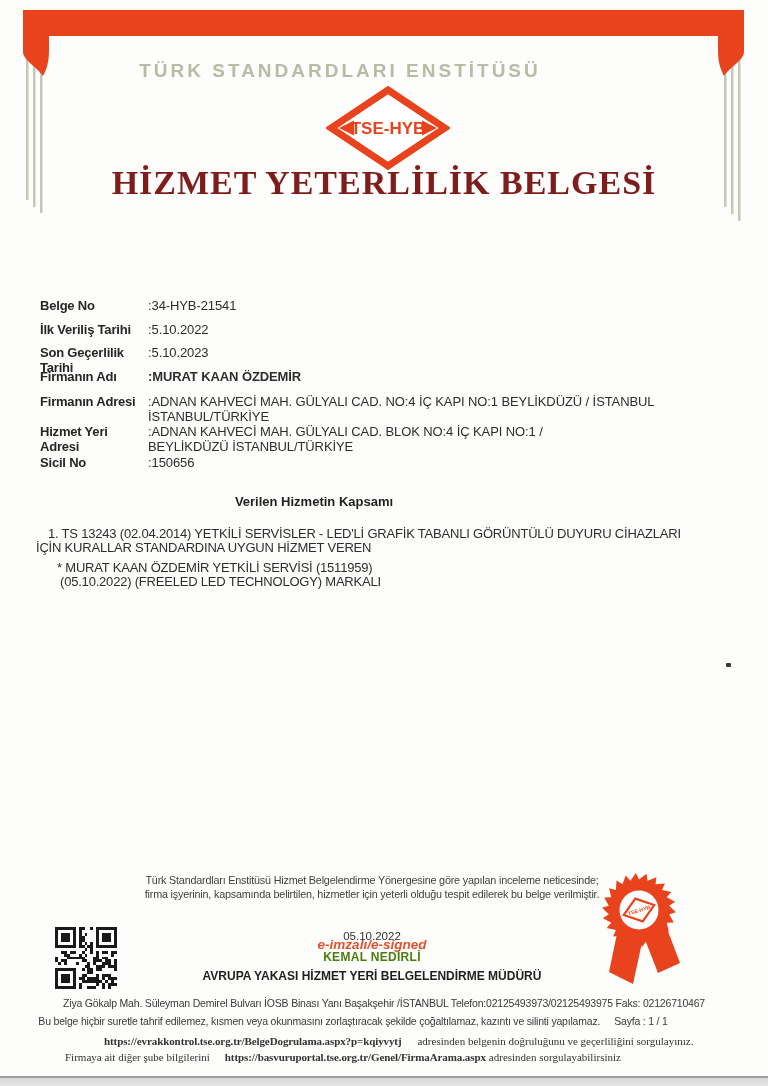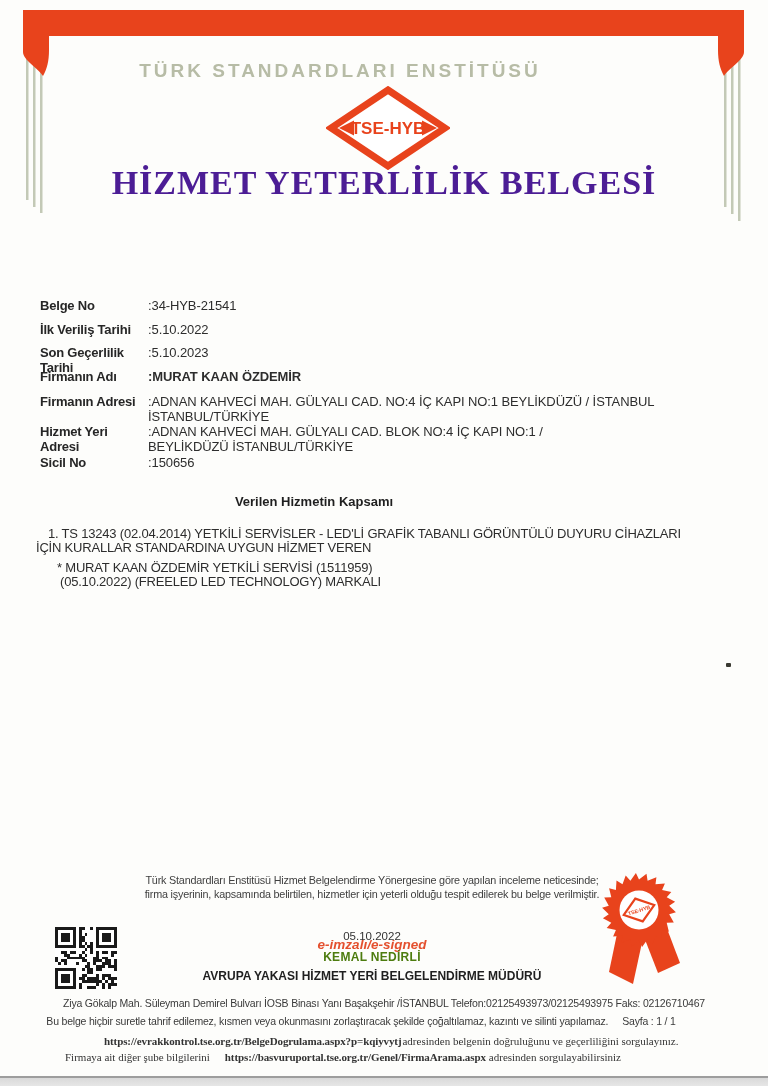--- a/index.html
+++ b/index.html
@@ -13,21 +13,21 @@
 
   
   .org-name{
     position:absolute;top:60px;left:0;width:680px;text-align:center;
     font-size:19px;font-weight:bold;letter-spacing:3px;color:#b7bca6;
   }
   .logo-svg{position:absolute;left:326px;top:86px;}
   .doc-title{
     position:absolute;top:164px;left:0;width:768px;text-align:center;
     font-family:"Liberation Serif",serif;font-weight:bold;
-    font-size:34px;letter-spacing:1px;color:#4c1d95;
+    font-size:34px;letter-spacing:1px;color:#7f1d1d;
   }
 
   
   .frow{position:absolute;left:40px;display:flex;align-items:flex-start;font-size:13px;line-height:14.5px;}
   .flabel{width:108px;flex:none;font-weight:bold;letter-spacing:-0.2px;color:#262626;}
   .fvalue{white-space:pre-line;letter-spacing:-0.1px;max-width:580px;}
   .fvalue.bold{font-weight:bold;}
   #row-belge-no{top:299px}
   #row-ilk-verilis{top:323px}
   #row-son-gecerlilik{top:346px}
@@ -55,28 +55,28 @@
   .sig-name{top:950px;font-size:12px;font-weight:bold;color:#4d7c0f;letter-spacing:0.3px;}
   .sig-role{top:969px;font-size:12px;font-weight:bold;color:#1f1f1f;}
 
   
   .qr-svg{position:absolute;left:55px;top:927px;}
   .seal-svg{position:absolute;left:598px;top:869px;}
 
   
   .f-addr{position:absolute;top:997px;left:0;width:768px;text-align:center;
     font-size:10.5px;letter-spacing:-0.2px;color:#3a3a3a;}
-  .f-notice{position:absolute;top:1015px;left:16px;width:690px;text-align:center;
+  .f-notice{position:absolute;top:1015px;left:8px;width:690px;text-align:center;
     font-size:10.5px;letter-spacing:-0.2px;color:#3a3a3a;}
   .f-notice .page-label{margin-left:14px;}
   .f-serif{position:absolute;font-family:"Liberation Serif",serif;font-size:11px;color:#333;white-space:nowrap;}
   #f-verify{top:1035px;left:88px;}
   #f-branch{top:1051px;left:65px;}
   .f-serif b{letter-spacing:-0.1px;}
-  #f-verify b{margin-right:1px;padding-left:16px;}
+  #f-verify b{margin-right:16px;padding-left:16px;}
   #f-branch b{margin:0 3px;padding-left:12px;}
 
   .bottom-band{position:absolute;top:1076px;left:0;width:768px;height:10px;
     background:linear-gradient(to bottom,#9d9d9d 0,#9d9d9d 2px,#d9d9d9 2px,#e6e6e6 10px);}
   .speck{position:absolute;left:726px;top:663px;width:5px;height:4px;background:#3a3a32;border-radius:1px;}
 </style>
 </head>
 <body>
 
 <div class="page">

